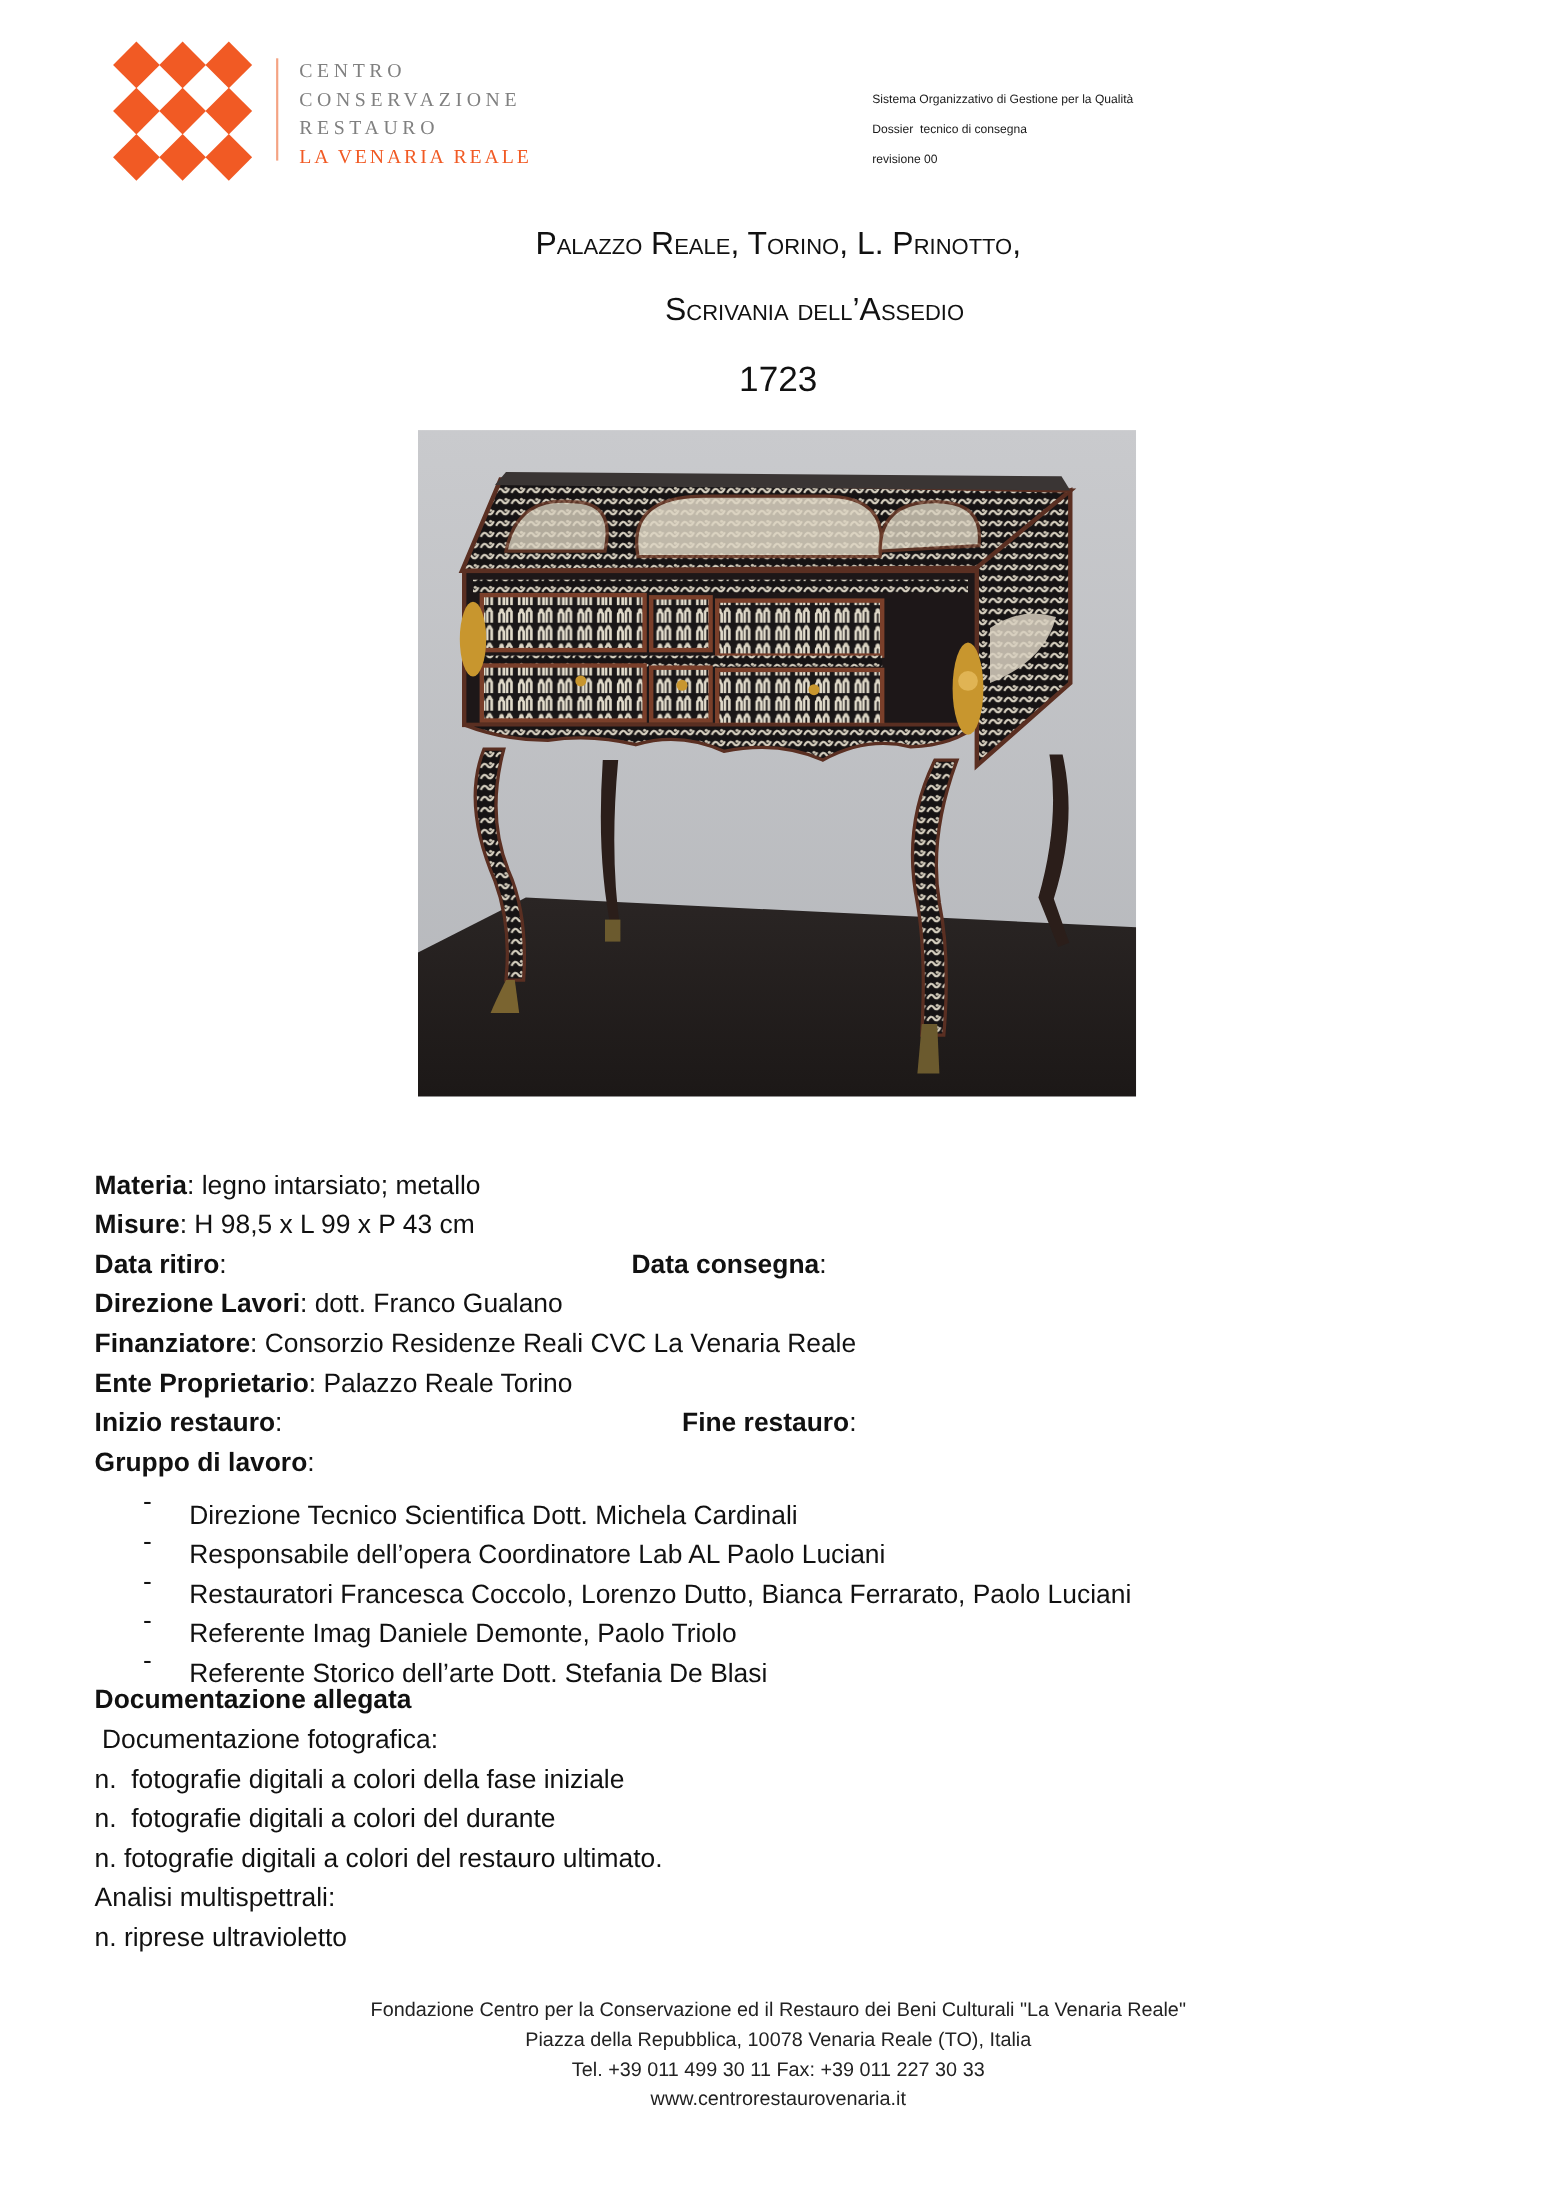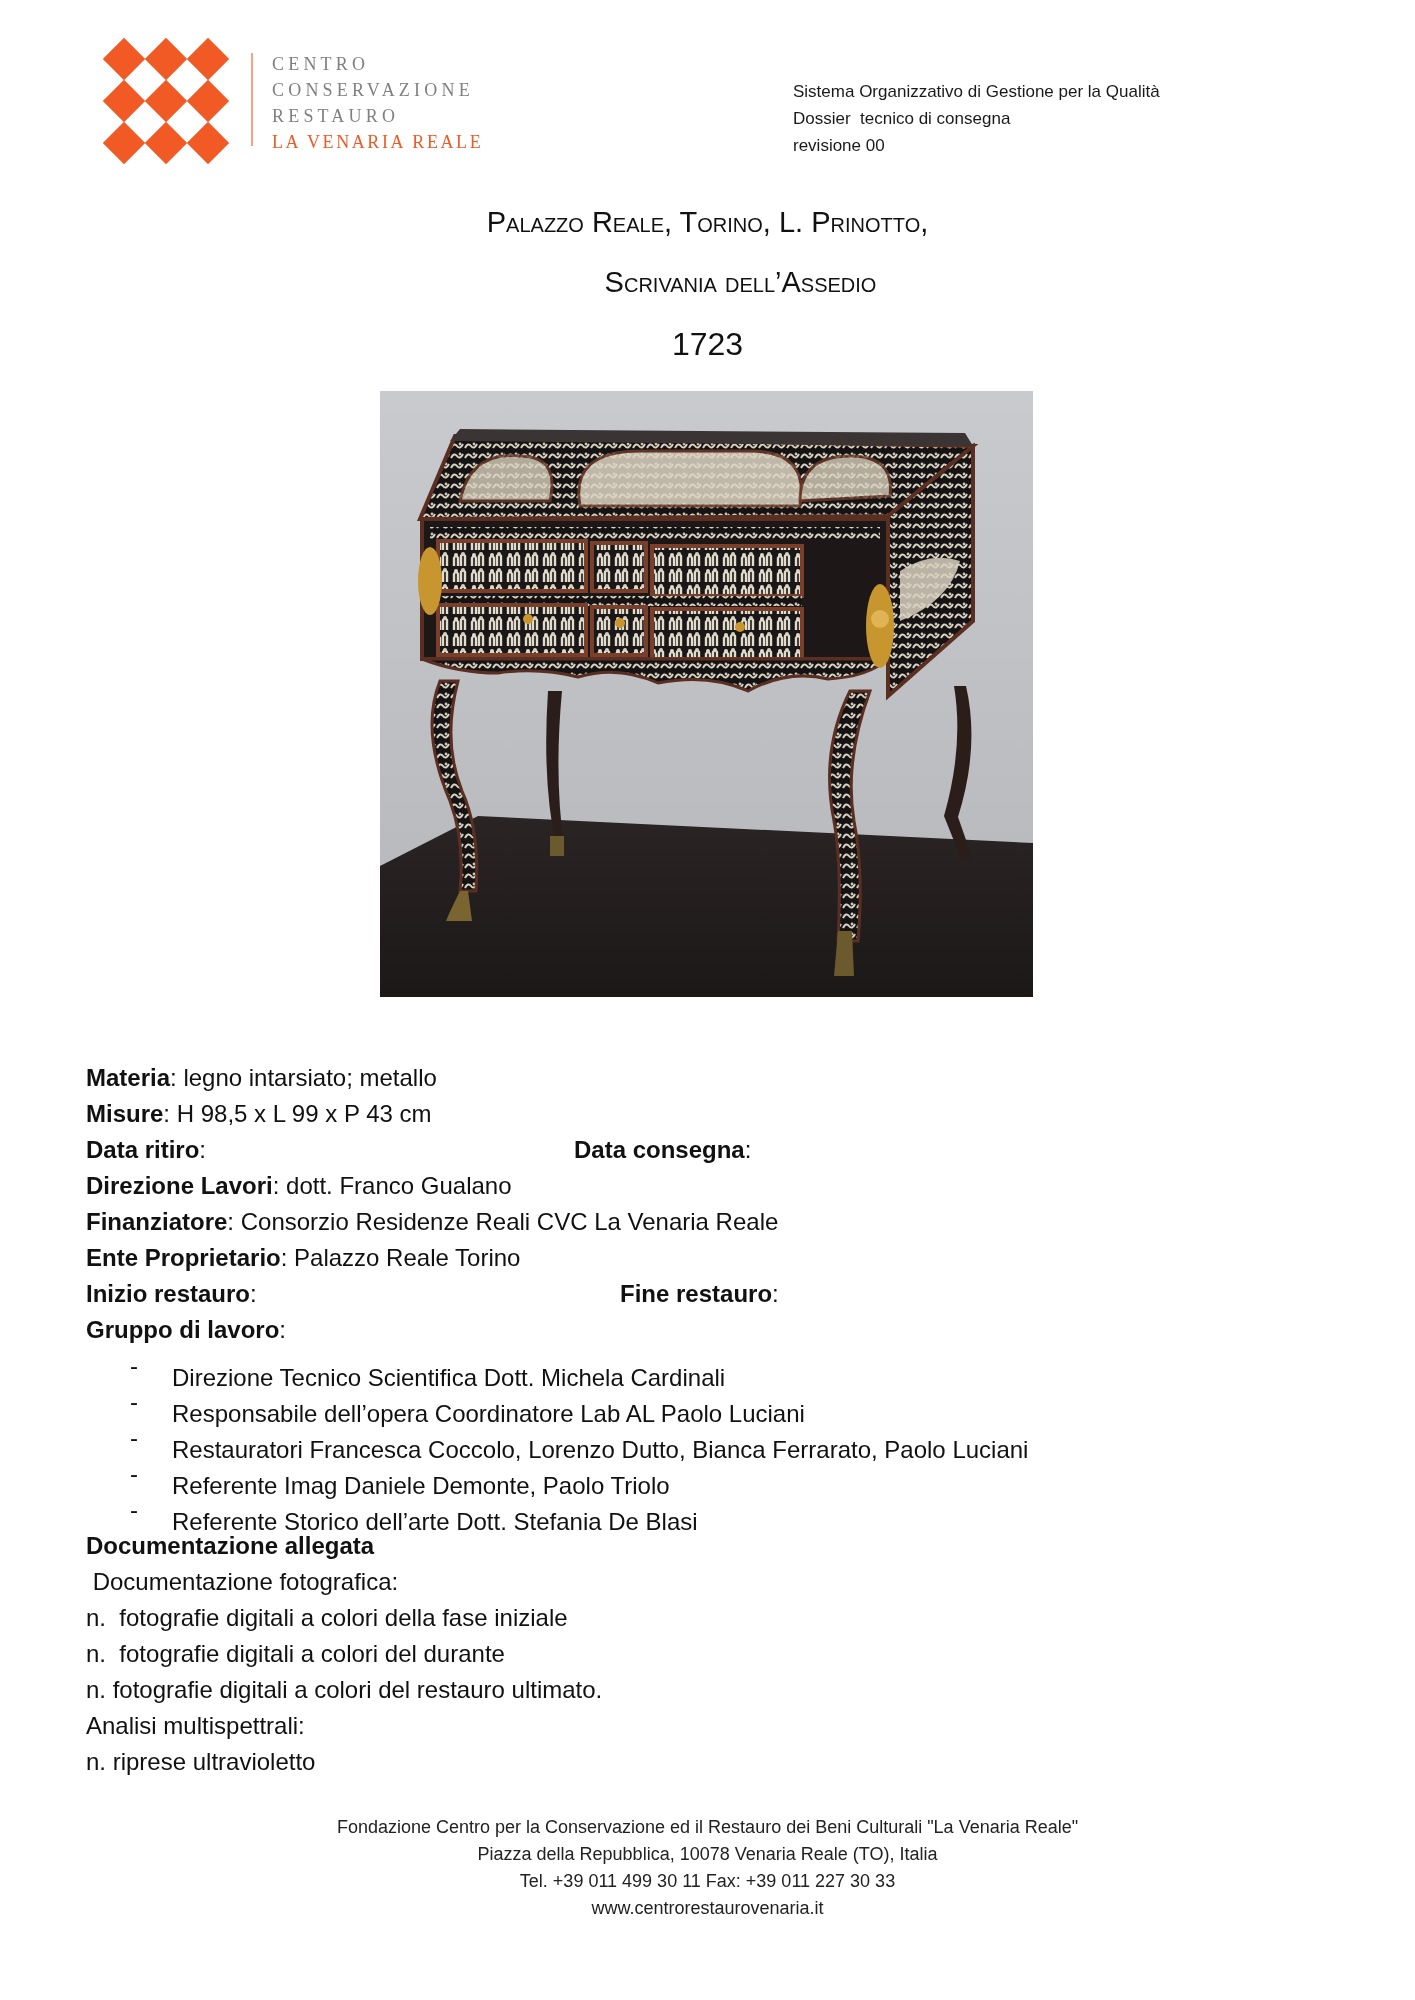--- a/index.html
+++ b/index.html
@@ -10,21 +10,21 @@
   .logo { position:absolute; left:103px; top:38px; width:400px; height:126px; }
   .logo .grid { position:absolute; left:0; top:0; width:126px; height:126px; }
   .logo .dia { position:absolute; width:30px; height:30px; background:#F15A24;
                transform:rotate(45deg); }
   .logo .vline { position:absolute; left:148px; top:15px; width:2px; height:93px; background:#F4A383; }
   .logo .words { position:absolute; left:169px; top:13px; font-family:Liberation Serif, serif;
                  font-size:18px; letter-spacing:4.2px; line-height:26px; color:#808080; }
   .logo .words .orange { color:#F15A24; letter-spacing:2.6px; }
 
   
-  .meta { position:absolute; left:793px; top:78px; font-size:17px; line-height:27px; color:#1a1a1a; }
+  .meta { position:absolute; left:793px; top:78px; font-size:11px; line-height:27px; color:#1a1a1a; }
   .meta div { white-space:pre; }
 
   
   .title { position:absolute; left:0; width:1415px; text-align:center; font-variant:small-caps;
            font-size:29px; color:#111; }
   .title.t1 { top:206px; }
   .title.t2 { top:266px;margin-left:33px; }
   .year { position:absolute; left:0; width:1415px; top:326px; text-align:center; font-size:32px; color:#111; }
 
   

